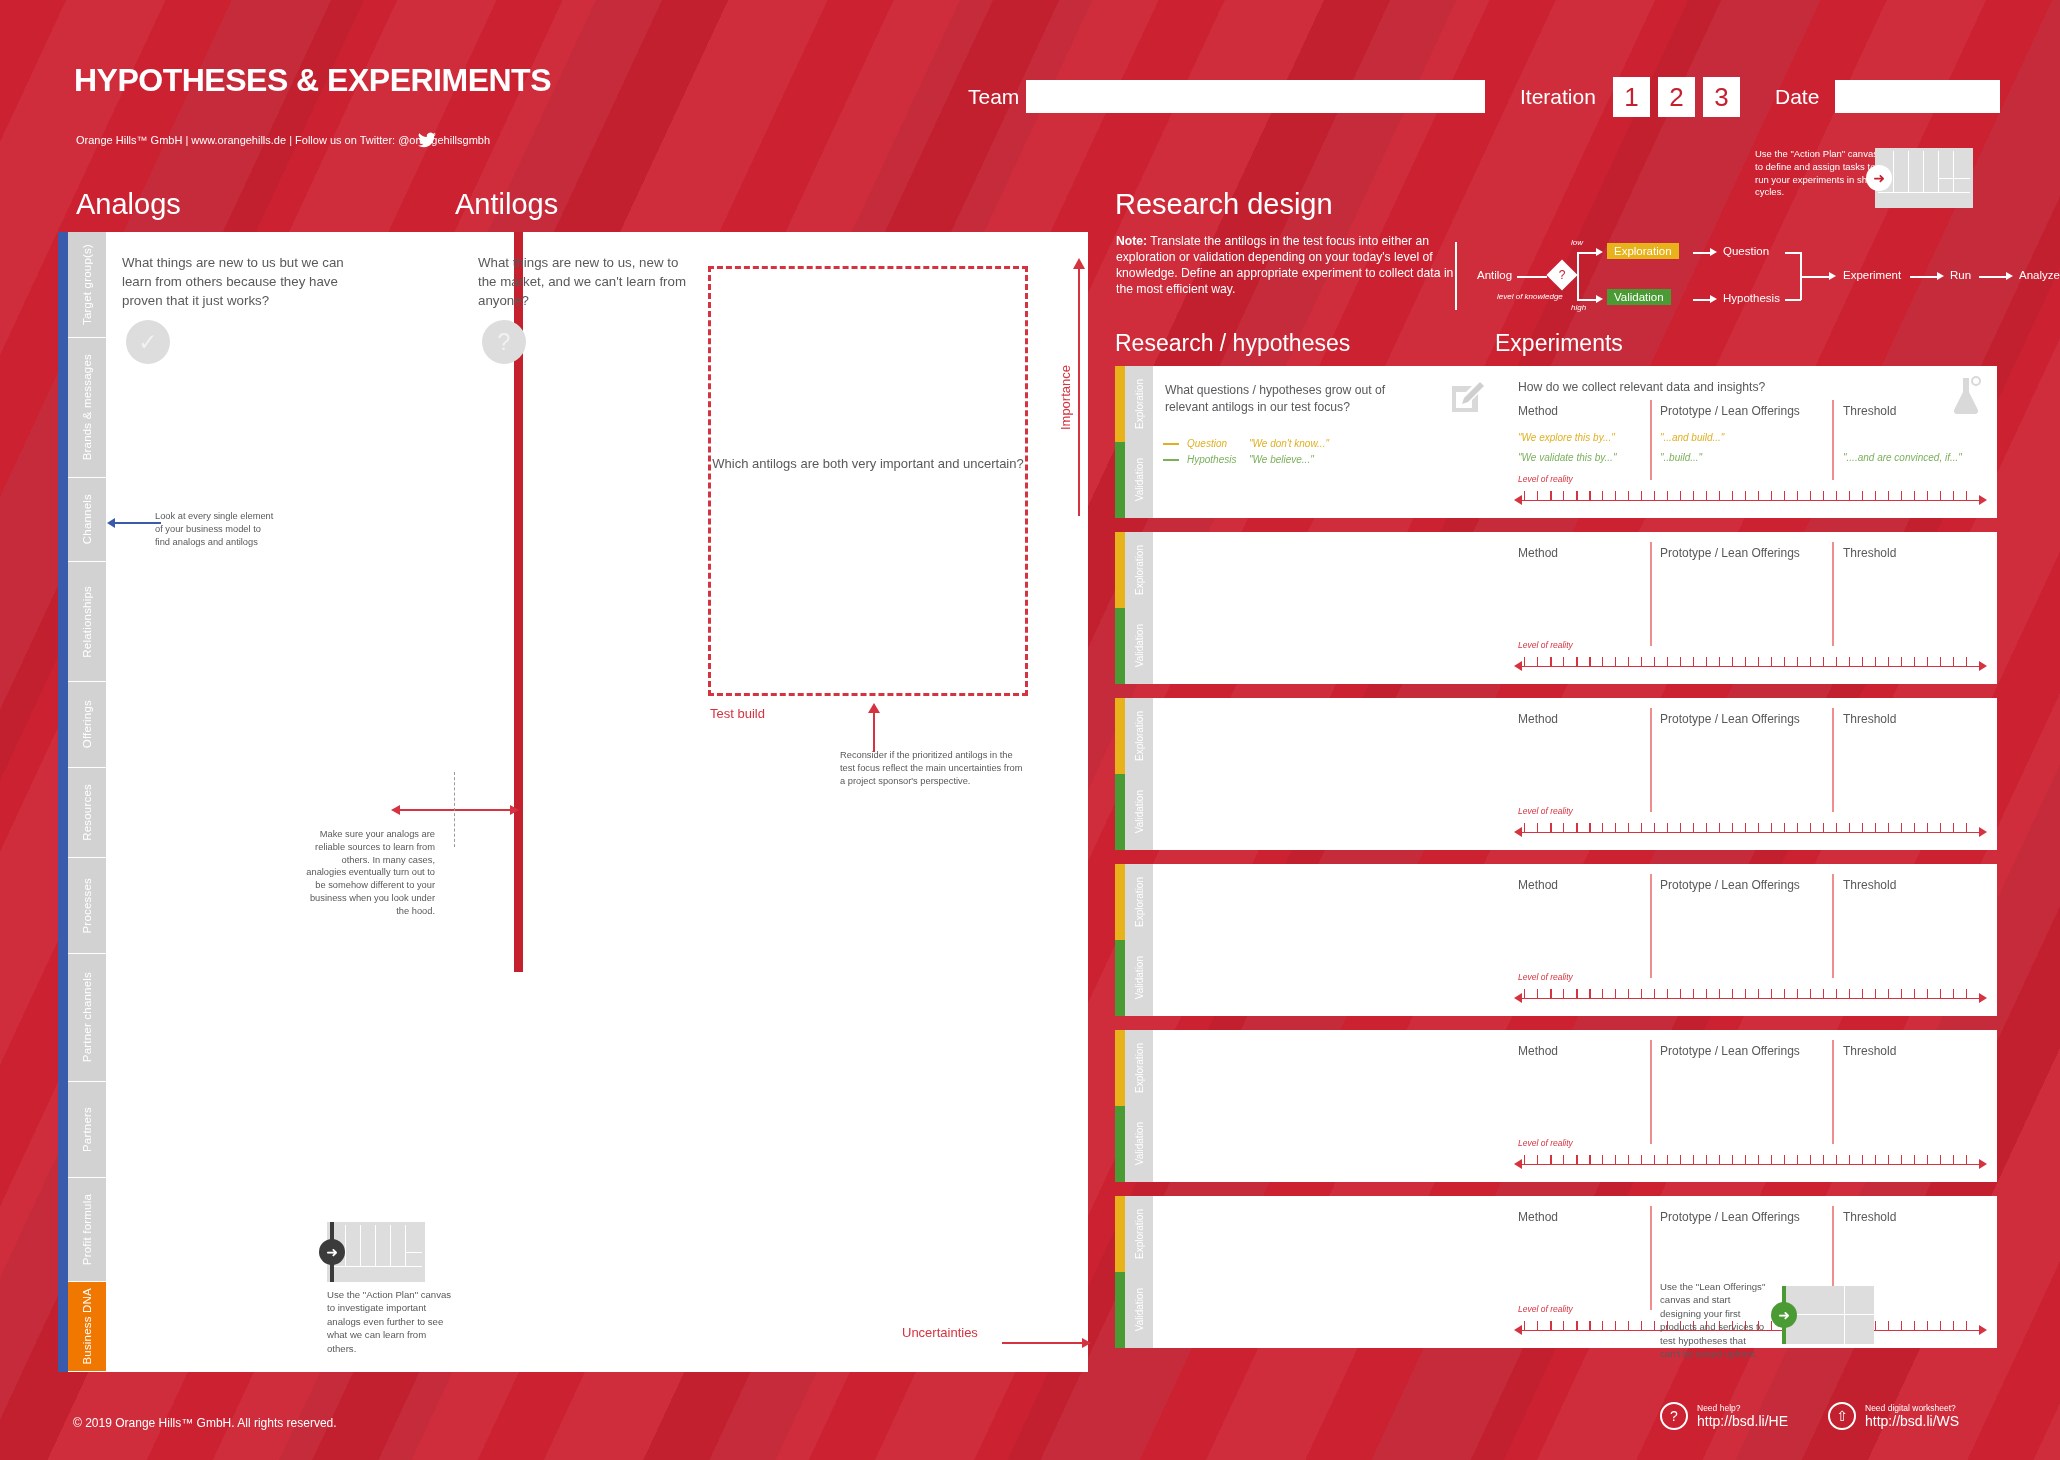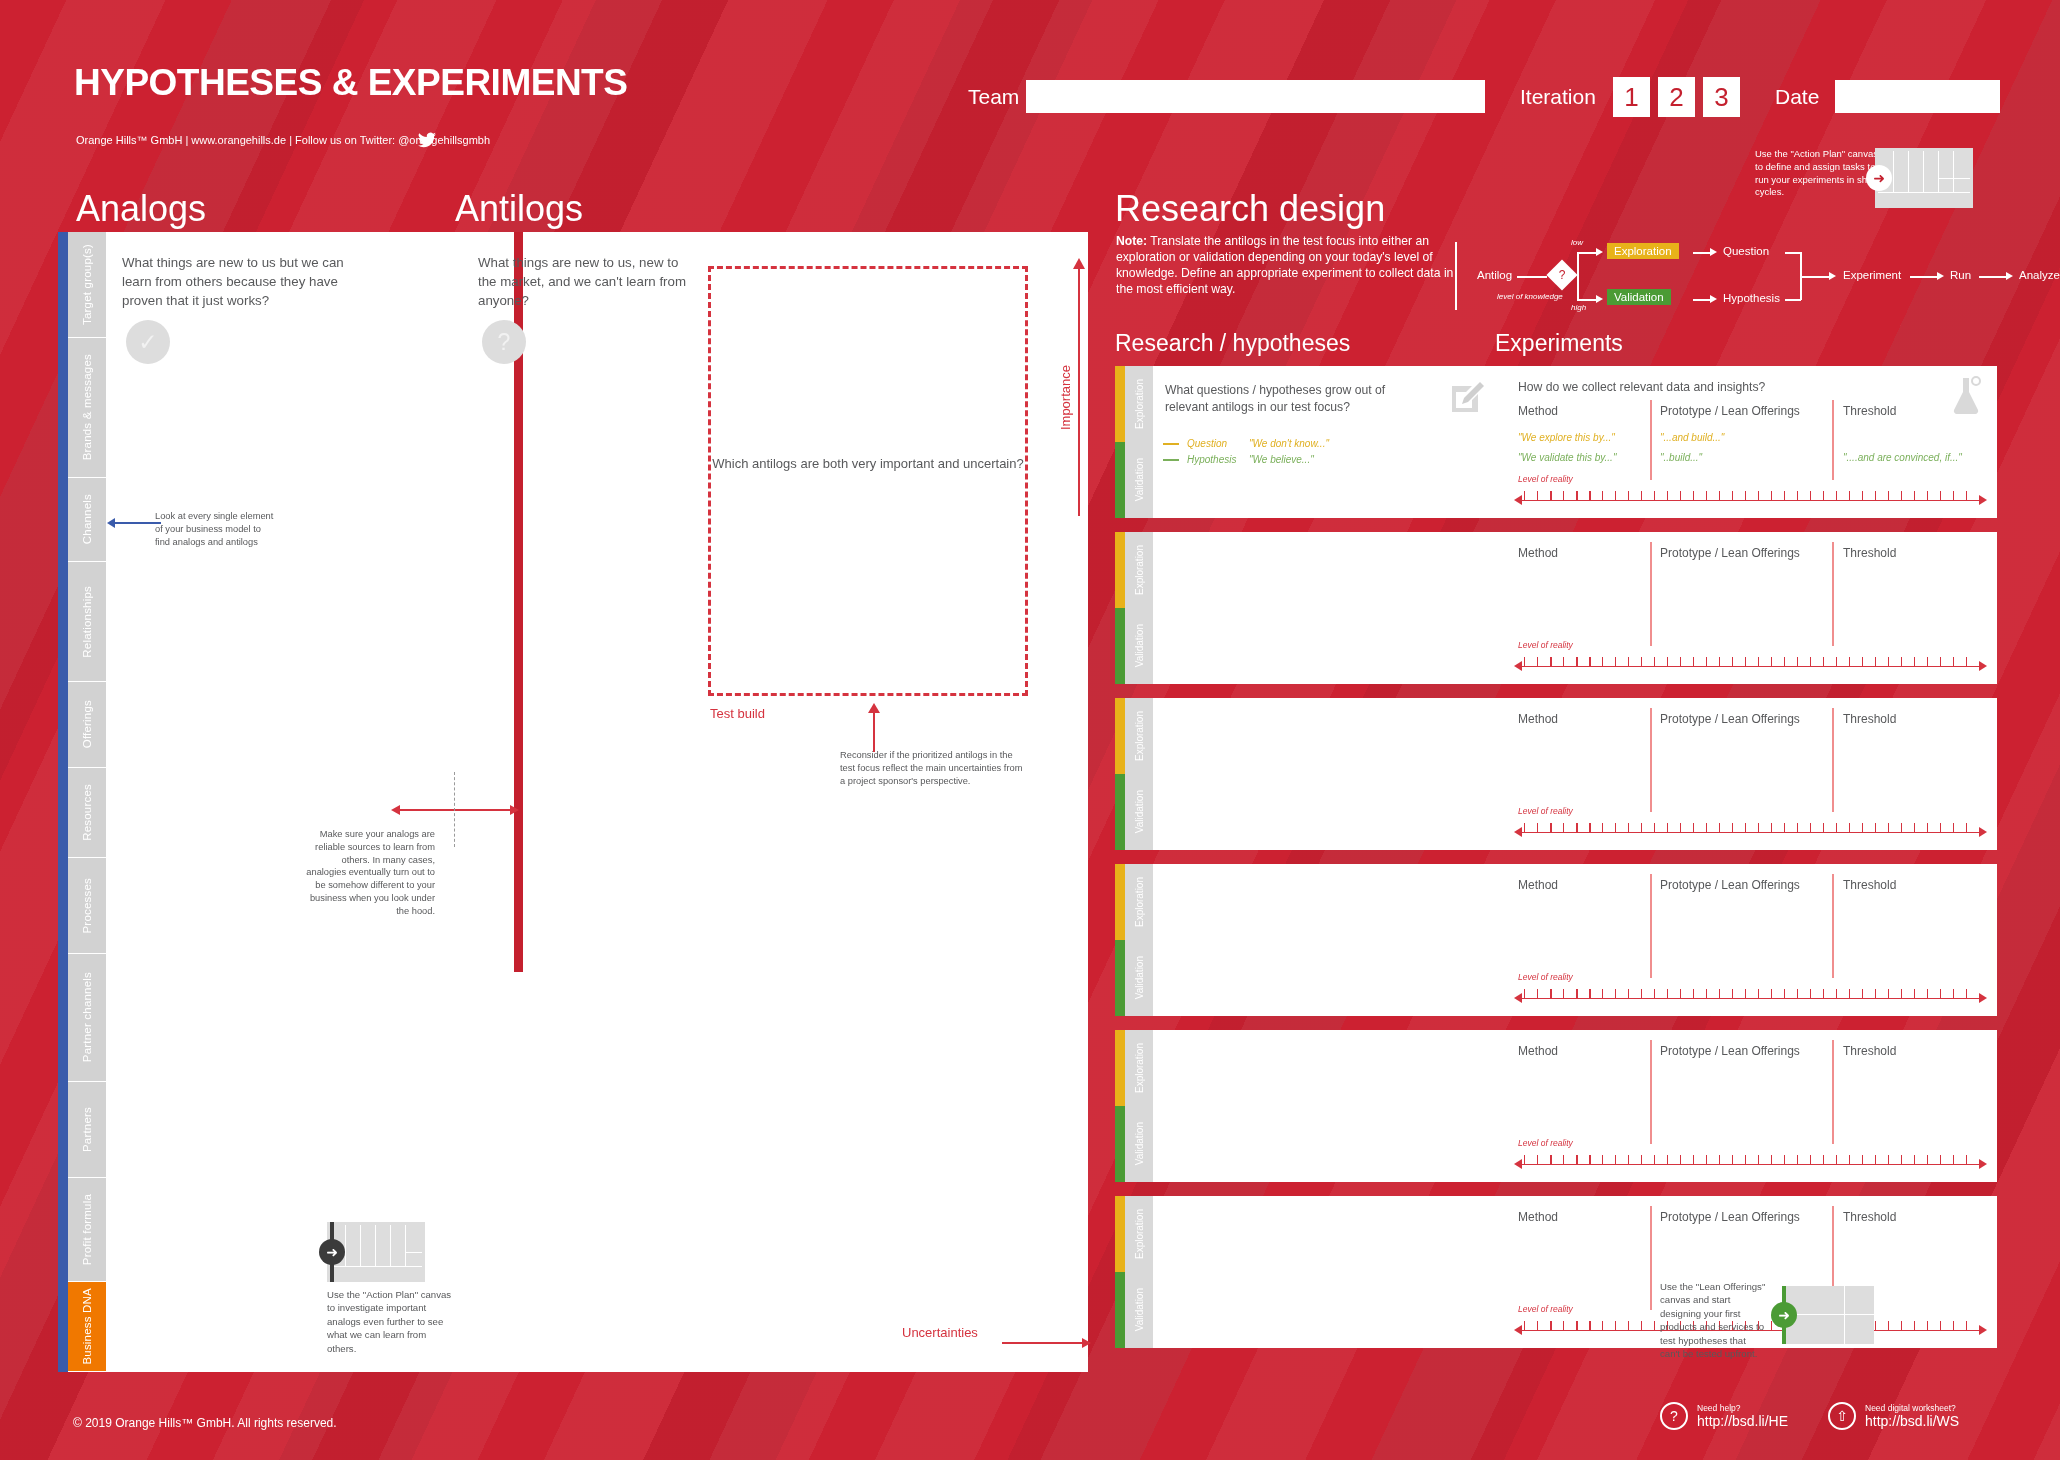--- a/index.html
+++ b/index.html
@@ -26,21 +26,21 @@
         rgba(0,0,0,0.05) 210px,
         rgba(0,0,0,0.05) 330px),
       #cc2131;
     z-index: 0;
   }
   #page { position: absolute; inset: 0; z-index: 2; }
 
   
   .title {
     position: absolute; left: 74px; top: 62px;
-    font-size: 37px; font-weight: bold; letter-spacing: -0.5px;
+    font-size: 32px; font-weight: bold; letter-spacing: -0.5px;
     color: #ffffff; white-space: nowrap;
   }
   .subtitle {
     position: absolute; left: 76px; top: 134px;
     font-size: 11px; color: #ffffff; white-space: nowrap;
   }
   .twitter-bird {
     position: absolute; left: 418px; top: 132px; width: 18px; height: 16px;
   }
   .team-label { position:absolute; left:968px; top:85px; font-size:21px; }
@@ -64,21 +64,21 @@
   }
   .mini-canvas .col { position:absolute; top:3px; bottom:16px; width:1px; background:#fff; }
   .mini-canvas .row { position:absolute; left:3px; right:3px; height:1px; background:#fff; }
   .arrow-badge {
     position:absolute; width:26px; height:26px; border-radius:50%;
     display:flex; align-items:center; justify-content:center;
     font-size:14px; line-height:1;
   }
 
   
-  .sec-head { position:absolute; font-size:36px; font-weight:normal; color:#fff; }
+  .sec-head { position:absolute; font-size:29px; font-weight:normal; color:#fff; }
   #h-analogs { left:76px; top:188px; }
   #h-antilogs { left:455px; top:188px;text-align:center; }
   #h-research { left:1115px; top:188px; }
   #h-questions { left:1115px; top:330px; font-size:23px; }
   #h-experiments { left:1495px; top:330px; font-size:23px; }
 
   .note-block {
     position:absolute; left:1116px; top:233px; width:340px;
     font-size:12.2px; line-height:1.32; color:#fff;
   }

